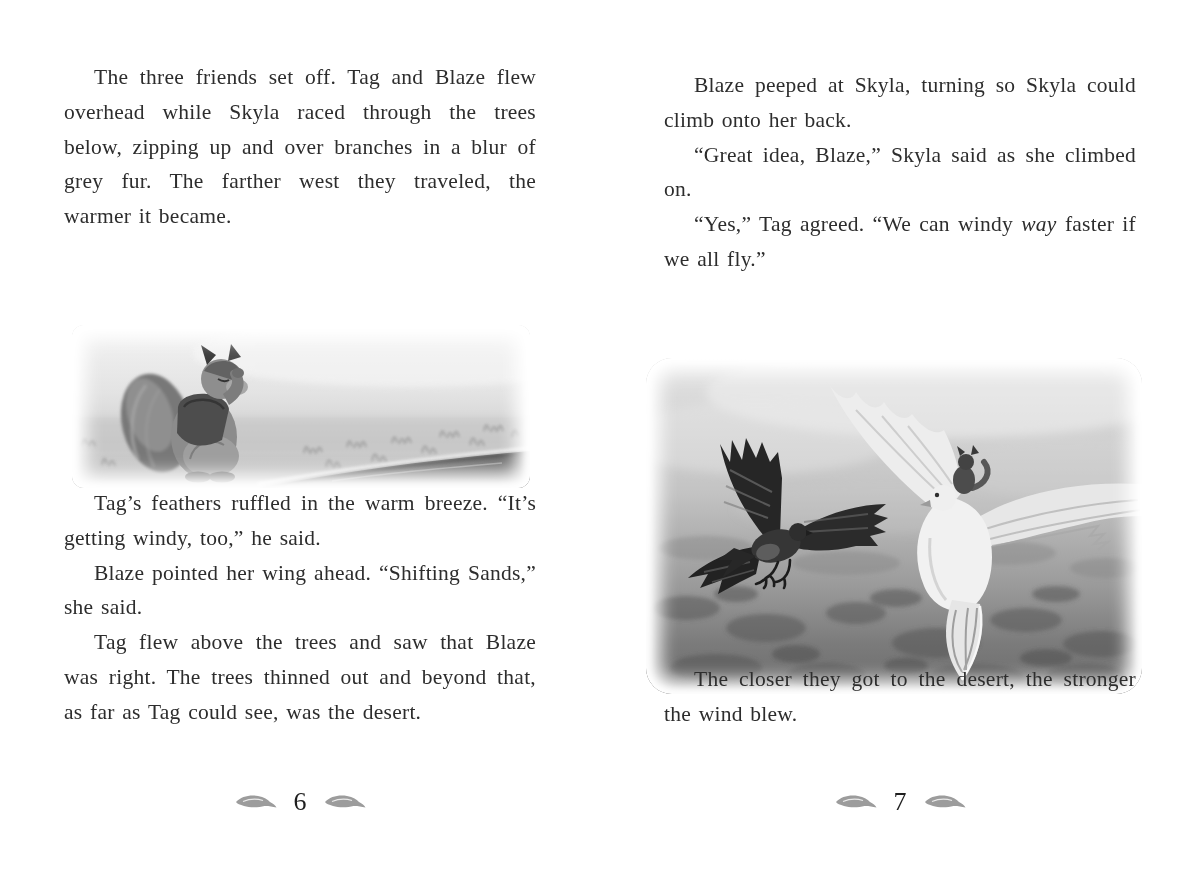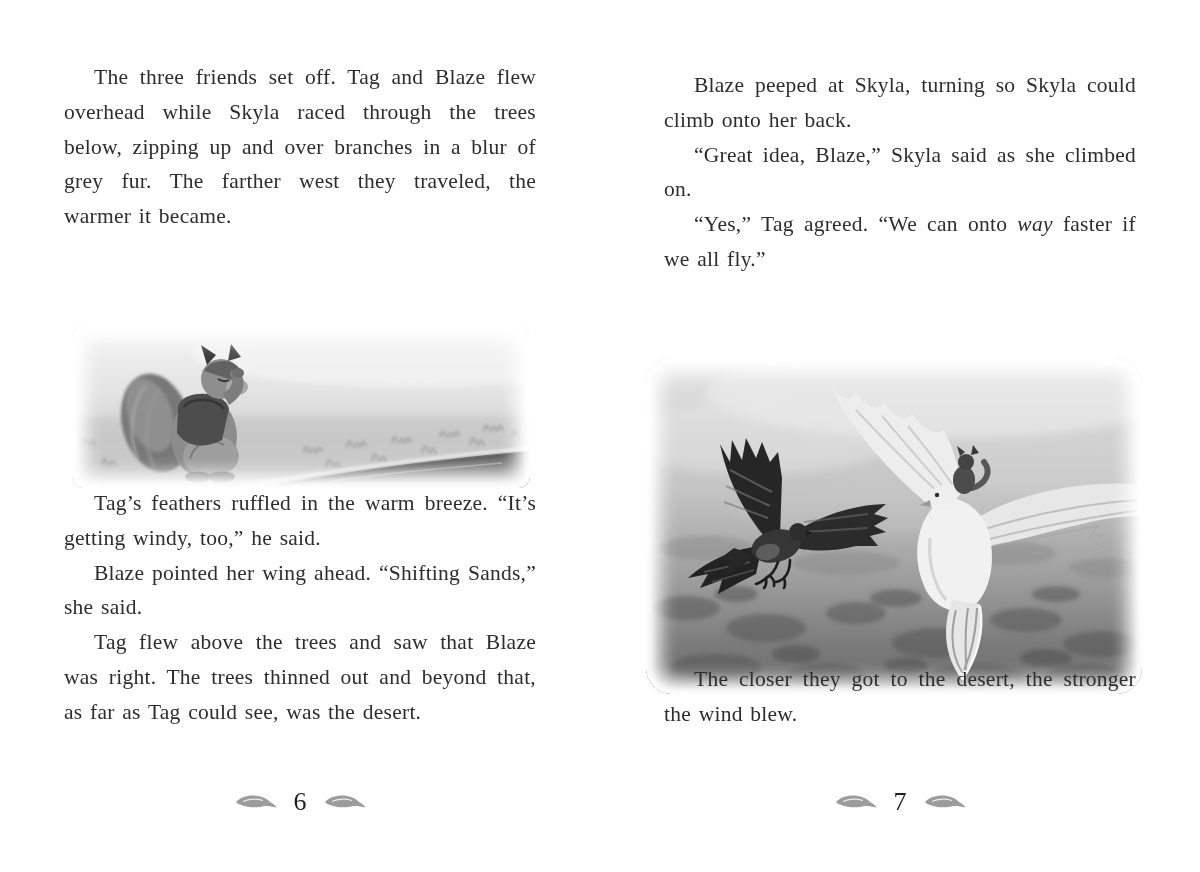--- a/index.html
+++ b/index.html
@@ -149,21 +149,21 @@
         <path d="M8,7.5 C14,5 22,4.5 28,6.5" stroke="#ffffff" stroke-width="1.1" fill="none" opacity="0.8"></path>
       </svg>
     </div>
   </div>
 
   <div class="page" id="page-right">
 
     <div class="text-block" id="right-text-top">
         <p><span>Blaze peeped at Skyla, turning so Skyla could climb onto her back.</span></p>
         <p><span>“Great idea, Blaze,” Skyla said as she climbed on.</span></p>
-        <p><span>“Yes,” Tag agreed. “We can onto </span><em>way</em><span> faster if we all fly.”</span></p>
+        <p><span>“Yes,” Tag agreed. “We can windy </span><em>way</em><span> faster if we all fly.”</span></p>
       </div>
 
     <div class="illus" id="illus-right" aria-label="Black-and-white illustration of Tag the falcon and Blaze the white goose soaring over the landscape, with Skyla the squirrel riding on Blaze’s back">
       <svg viewBox="0 0 496 336" preserveAspectRatio="none">
         <defs>
           <linearGradient id="gSky" x1="0" y1="0" x2="0" y2="1">
             <stop offset="0" stop-color="#e4e4e4"></stop>
             <stop offset="0.4" stop-color="#c3c3c3"></stop>
             <stop offset="0.68" stop-color="#9a9a9a"></stop>
             <stop offset="0.85" stop-color="#7b7b7b"></stop>

